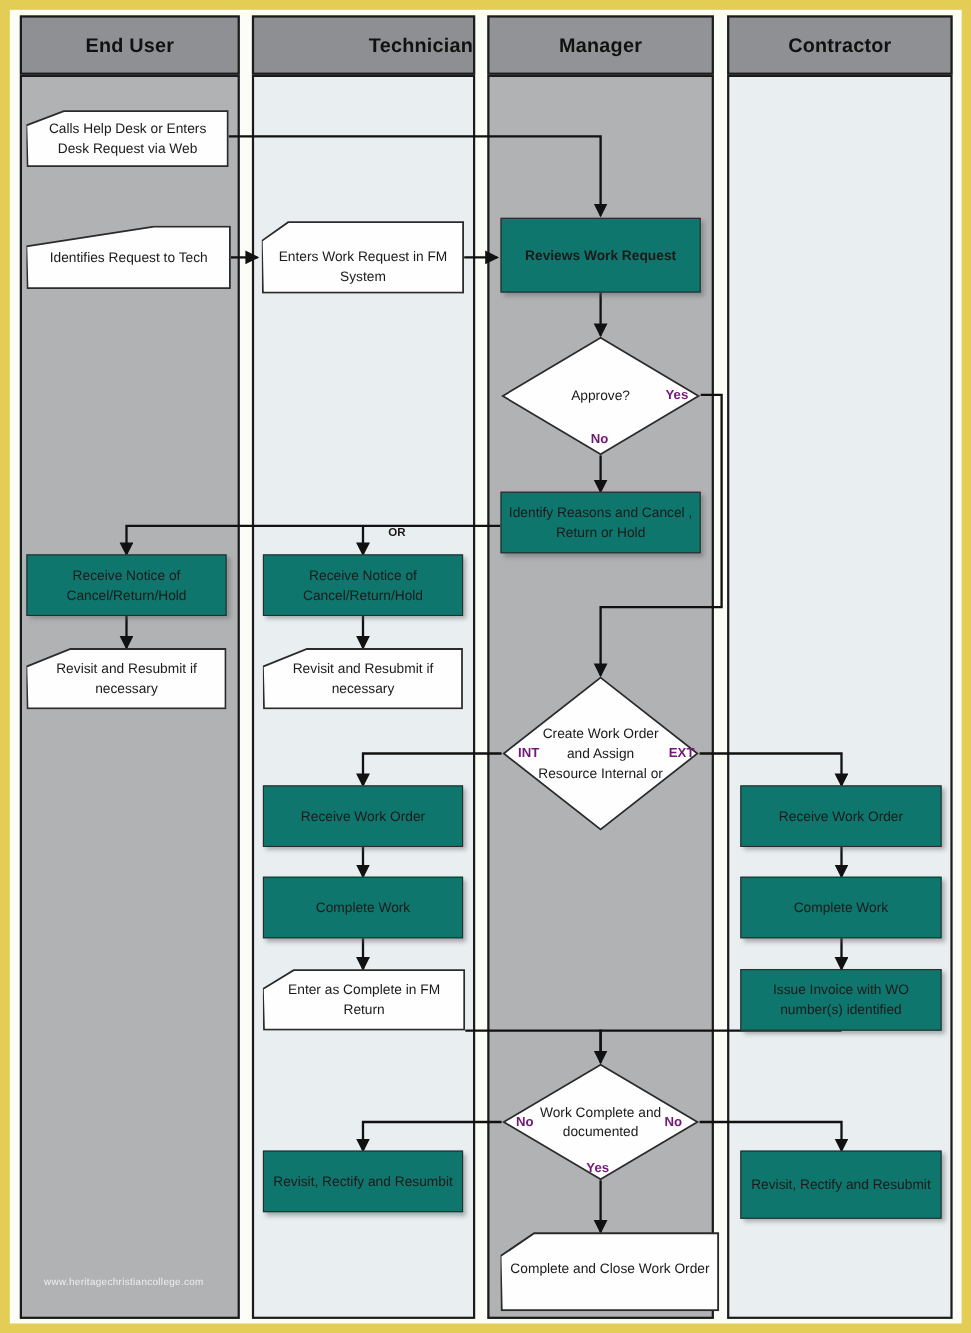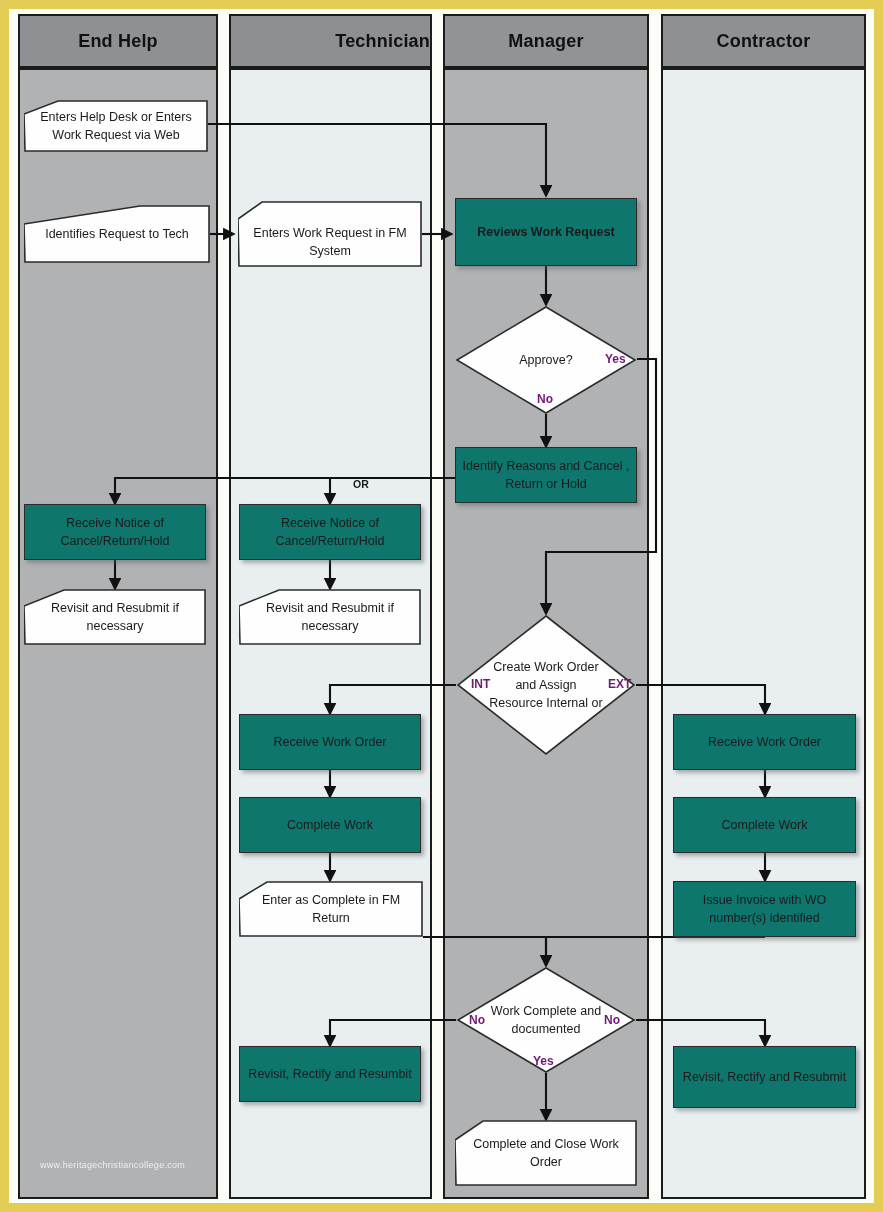--- a/index.html
+++ b/index.html
@@ -142,21 +142,21 @@
 
   <div class="frame-gold"></div>
   <div class="frame-inner-white"></div>
 
   <div class="lane shaded" style="left:18px;  top:68px; width:200px; height:1131px;"></div>
   <div class="lane" style="left:229px; top:68px; width:203px; height:1131px;"></div>
   <div class="lane shaded" style="left:443px; top:68px; width:206px; height:1131px;"></div>
   <div class="lane" style="left:661px; top:68px; width:205px; height:1131px;"></div>
 
   <div class="lane-header" style="left:18px;  top:14px; width:200px; height:54px;">
-    <span>End Help</span>
+    <span>End User</span>
   </div>
   <div class="lane-header dark" style="left:229px; top:14px; width:203px; height:54px;">
     <span>Technician</span>
   </div>
   <div class="lane-header dark2" style="left:443px; top:14px; width:206px; height:54px;">
     <span>Manager</span>
   </div>
   <div class="lane-header" style="left:661px; top:14px; width:205px; height:54px;">
     <span>Contractor</span>
   </div>
@@ -208,21 +208,21 @@
       <path d="M636,1020 L765,1020 L765,1046" marker-end="url(#ah)"></path>
 
       <path d="M546,1073 L546,1120" marker-end="url(#ah)"></path>
     </g>
   </svg>
 
   <div class="node doc" style="left:24px; top:100px; width:184px; height:52px; z-index:5;">
     <svg class="doc-bg" viewBox="0 0 184 52" preserveAspectRatio="none">
       <path d="M0,14 L34,1 L183,1 L183,51 L1,51 Z" fill="#fefefe" stroke="#2b2b2b" stroke-width="1.6"></path>
     </svg>
-    <span class="doc-txt">Enters Help Desk or Enters Work Request via Web</span>
+    <span class="doc-txt">Calls Help Desk or Enters Desk Request via Web</span>
   </div>
 
   <div class="node doc" style="left:24px; top:205px; width:186px; height:58px; z-index:5;">
     <svg class="doc-bg" viewBox="0 0 186 58" preserveAspectRatio="none">
       <path d="M0,19 L116,1 L185,1 L185,57 L1,57 Z" fill="#fefefe" stroke="#2b2b2b" stroke-width="1.6"></path>
     </svg>
     <span class="doc-txt">Identifies Request to Tech</span>
   </div>
 
   <div class="node" style="left:24px; top:504px; width:182px; height:56px; z-index:5;">
@@ -306,21 +306,21 @@
   <div class="diamond" style="left:456px; top:966px; width:180px; height:108px; z-index:5;">
     <svg class="dia-svg" width="180" height="108" viewBox="0 0 180 108">
       <path d="M90,2 L178,54 L90,106 L2,54 Z" fill="#fefefe" stroke="#2b2b2b" stroke-width="1.6"></path>
     </svg>
     <div class="dia-txt">Work Complete and documented</div>
   </div>
   <div class="branch-label" style="left:469px; top:1013px;">No</div>
   <div class="branch-label" style="left:604px; top:1013px;">No</div>
   <div class="branch-label" style="left:533px; top:1054px;">Yes</div>
 
-  <div class="node doc" style="left:455px; top:1120px; width:182px; height:66px; z-index:5;">
+  <div class="node doc" style="left:455px; top:1120px; width:199px; height:66px; z-index:5;">
     <svg class="doc-bg" viewBox="0 0 182 66" preserveAspectRatio="none">
       <path d="M0,20 L28,1 L181,1 L181,65 L1,65 Z" fill="#fefefe" stroke="#2b2b2b" stroke-width="1.6"></path>
     </svg>
     <span class="doc-txt">Complete and Close Work Order</span>
   </div>
 
   <div class="node" style="left:673px; top:714px; width:183px; height:56px; z-index:5;">
     <span>Receive Work Order</span>
   </div>
 

